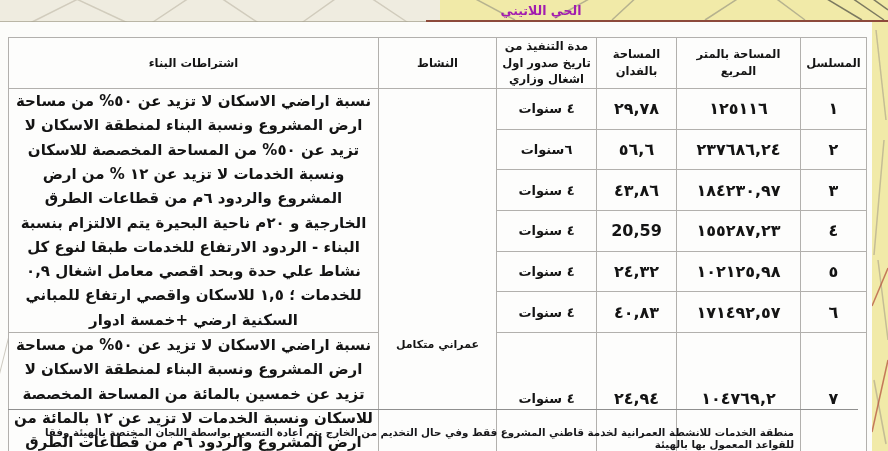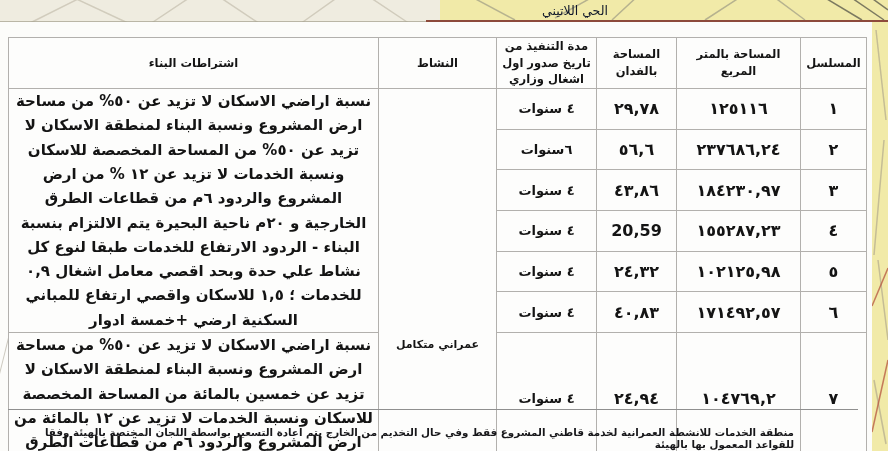--- a/index.html
+++ b/index.html
@@ -6,22 +6,22 @@
   body {
     width:888px; height:451px; position:relative; overflow:hidden;
     background:#f1eaa8;
     font-family:"DejaVu Sans", sans-serif;
   }
   .map-bg { position:absolute; inset:0; z-index:0; }
   .top-grayline { position:absolute; left:0; top:21px; width:426px; height:1px;
     background:#a8a493; opacity:.75; z-index:2; }
   .top-redline { position:absolute; left:426px; top:20px; width:462px; height:2px;
     background:#8d4a3b; z-index:2; }
-  .page-title { position:absolute; top:3px; left:510px; width:130px; text-align:center;
-    font-size:12.5px; font-weight:normal; color:#0f172a; z-index:3; }
+  .page-title { position:absolute; top:3px; left:476px; width:130px; text-align:center;
+    font-size:12.5px; font-weight:bold; color:#a21caf; z-index:3; }
 
   .panel { position:absolute; left:0; top:22px; width:872px; height:429px;
     background:#fcfcfa; z-index:1; }
   .panel-scratch { position:absolute; left:2px; top:300px; width:1px; height:80px;
     background:#ccc9bf; transform:rotate(14deg); }
 
   table.main { position:absolute; left:8px; top:15px; width:858px;
     border-collapse:collapse; table-layout:fixed; direction:rtl; }
   table.main th, table.main td {
     border:1px solid #b2b0ad; background:#fdfdfc; color:#141414;

